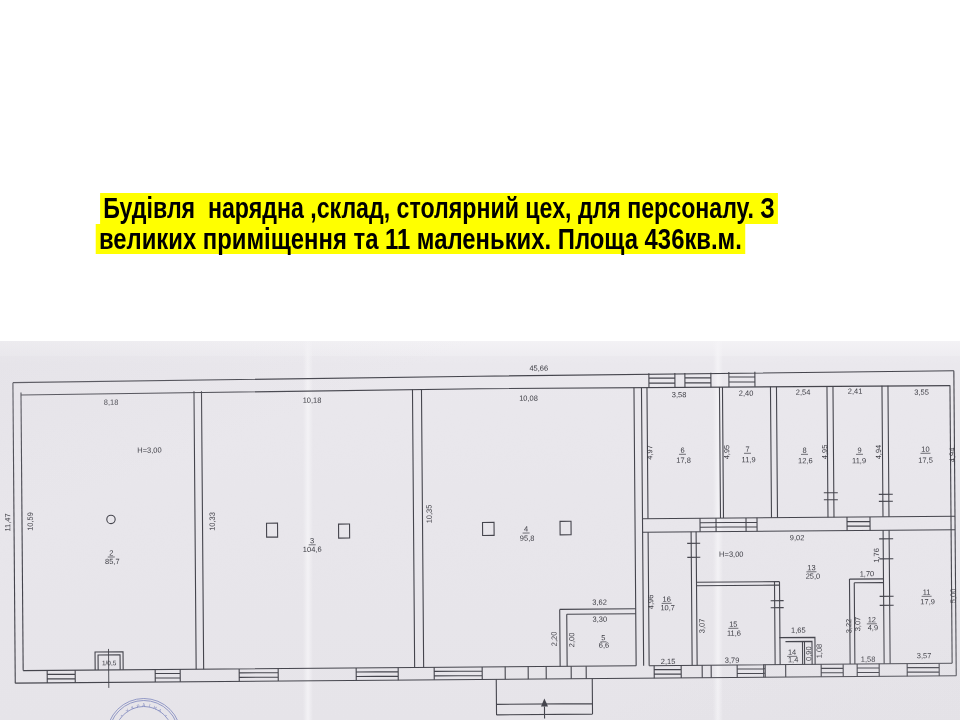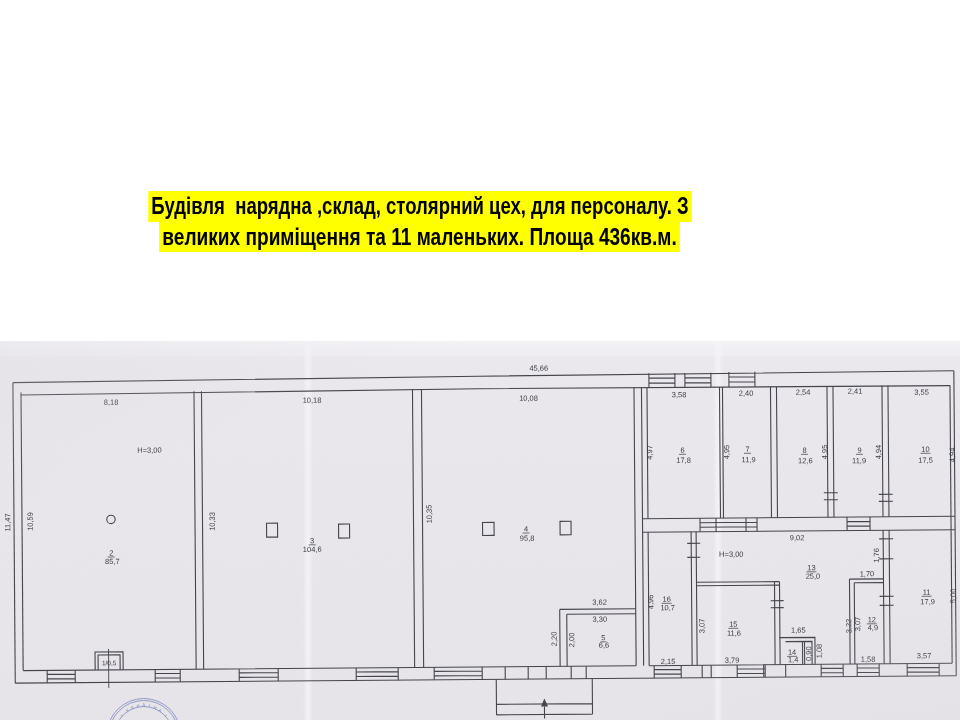--- a/index.html
+++ b/index.html
@@ -1,17 +1,17 @@
 <!DOCTYPE html>
 <html><head>
 <meta charset="utf-8">
 <style>
   html,body{margin:0;padding:0;}
   body{width:960px;height:720px;background:#ffffff;overflow:hidden;font-family:"Liberation Sans",sans-serif;}
-  .title{position:absolute;left:0;top:191px;width:840px;text-align:center;font-weight:bold;font-size:24px;color:#000;}
+  .title{position:absolute;left:0;top:191px;width:840px;text-align:center;font-weight:bold;font-size:30px;color:#000;}
   .title .ln{display:block;height:30.5px;}
   .title .hl{display:inline-block;background:#ffff00;line-height:30.5px;padding:0 4px;white-space:nowrap;transform-origin:center;}
   #l1{transform:scaleX(0.772);}
   #l2{transform:scaleX(0.795);}
   .scan{position:absolute;left:0;top:341px;width:960px;height:379px;background:#e9e7ec;}
   .scan svg{filter:blur(0.3px);}
 </style>
 </head>
 <body>
 

